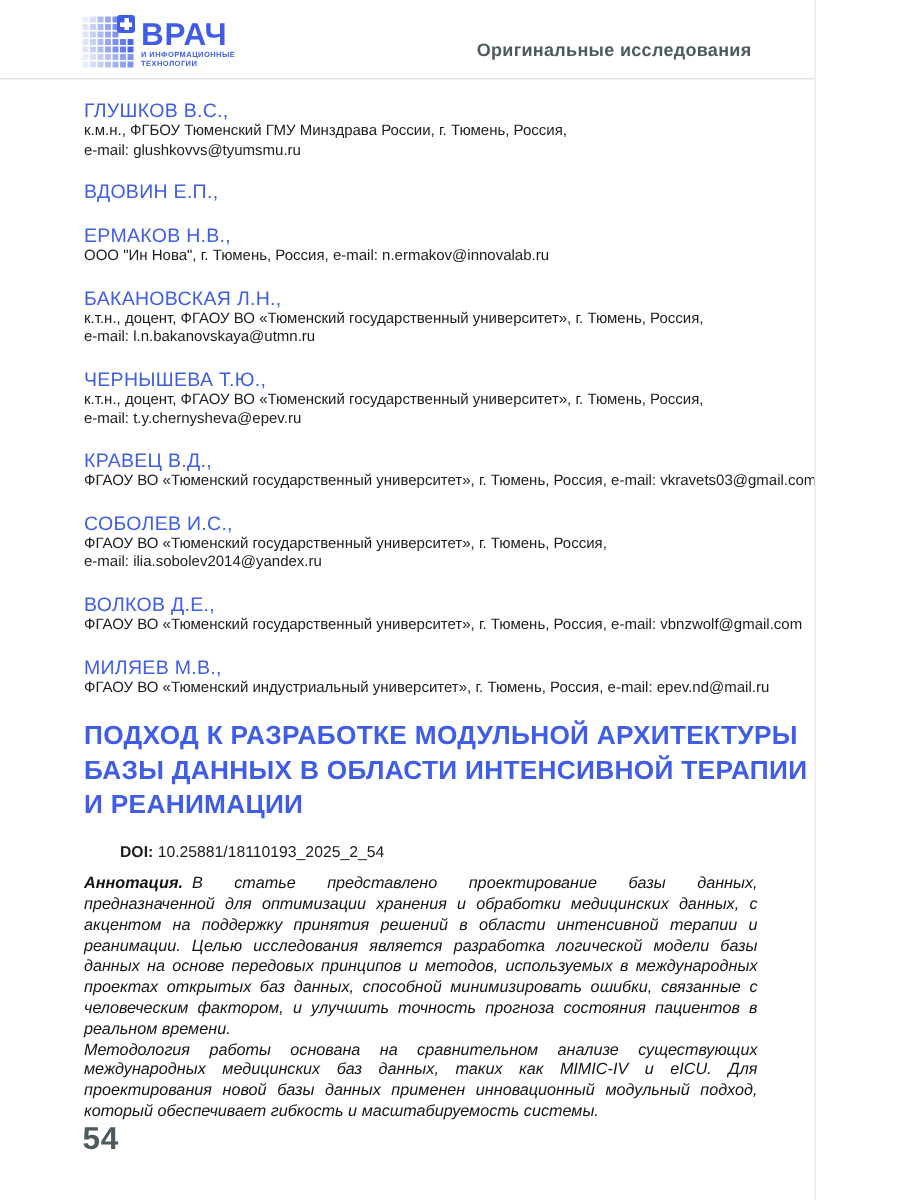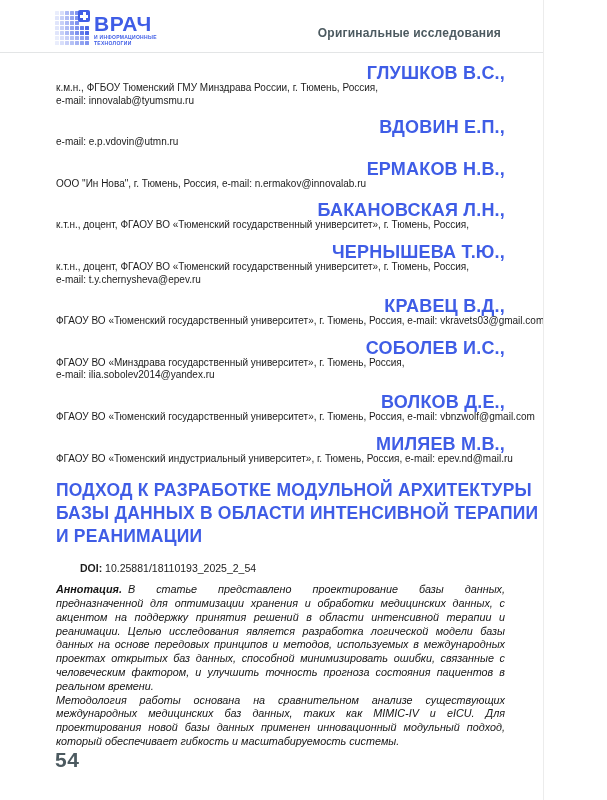--- a/index.html
+++ b/index.html
@@ -40,21 +40,21 @@
     color:var(--accent);font-weight:700;font-size:5px;line-height:5.6px;
     letter-spacing:0.3px;width:64px;margin-top:1px;text-transform:uppercase;
   }
   .section-label{
     color:var(--slate);font-size:12px;font-weight:700;letter-spacing:0.2px;margin-top:8px;
   }
   
   .content{padding:12px 38px 0 56px;}
   .author{margin-bottom:12px;}
   .author-name{
-    color:var(--accent);font-weight:700;font-size:18px;line-height:17px;letter-spacing:0.2px;text-align:right;
+    color:var(--accent);font-weight:400;font-size:13px;line-height:17px;letter-spacing:0.2px;
   }
   .affil-line{
     font-size:10px;line-height:12.6px;color:var(--text);white-space:nowrap;
   }
   .article-title{margin-top:14px;}
   .title-line{
     color:var(--accent);font-weight:700;font-size:17.5px;line-height:23px;
     letter-spacing:0.2px;white-space:nowrap;
   }
   .doi-line{margin-top:14px;font-size:10.5px;line-height:13px;}
@@ -136,52 +136,52 @@
       </div>
     </div>
     <div class="section-label">Оригинальные исследования</div>
   </div>
 
   <div class="content">
 
     <div class="author">
       <div class="author-name">ГЛУШКОВ В.С.,</div>
       <div class="affil-line">к.м.н., ФГБОУ Тюменский ГМУ Минздрава России, г. Тюмень, Россия,</div>
-      <div class="affil-line">e-mail: innovalab@tyumsmu.ru</div>
+      <div class="affil-line">e-mail: glushkovvs@tyumsmu.ru</div>
     </div>
 
     <div class="author">
       <div class="author-name">ВДОВИН Е.П.,</div>
-      <div class="affil-line">e-mail: e.p.vdovin@utmn.ru</div>
     </div>
 
     <div class="author">
       <div class="author-name">ЕРМАКОВ Н.В.,</div>
       <div class="affil-line">ООО "Ин Нова", г. Тюмень, Россия, e-mail: n.ermakov@innovalab.ru</div>
     </div>
 
     <div class="author">
       <div class="author-name">БАКАНОВСКАЯ Л.Н.,</div>
       <div class="affil-line">к.т.н., доцент, ФГАОУ ВО «Тюменский государственный университет», г. Тюмень, Россия,</div>
+      <div class="affil-line">e-mail: l.n.bakanovskaya@utmn.ru</div>
     </div>
 
     <div class="author">
       <div class="author-name">ЧЕРНЫШЕВА Т.Ю.,</div>
       <div class="affil-line">к.т.н., доцент, ФГАОУ ВО «Тюменский государственный университет», г. Тюмень, Россия,</div>
       <div class="affil-line">e-mail: t.y.chernysheva@epev.ru</div>
     </div>
 
     <div class="author">
       <div class="author-name">КРАВЕЦ В.Д.,</div>
       <div class="affil-line">ФГАОУ ВО «Тюменский государственный университет», г. Тюмень, Россия, e-mail: vkravets03@gmail.com</div>
     </div>
 
     <div class="author">
       <div class="author-name">СОБОЛЕВ И.С.,</div>
-      <div class="affil-line">ФГАОУ ВО «Минздрава государственный университет», г. Тюмень, Россия,</div>
+      <div class="affil-line">ФГАОУ ВО «Тюменский государственный университет», г. Тюмень, Россия,</div>
       <div class="affil-line">e-mail: ilia.sobolev2014@yandex.ru</div>
     </div>
 
     <div class="author">
       <div class="author-name">ВОЛКОВ Д.Е.,</div>
       <div class="affil-line">ФГАОУ ВО «Тюменский государственный университет», г. Тюмень, Россия, e-mail: vbnzwolf@gmail.com</div>
     </div>
 
     <div class="author">
       <div class="author-name">МИЛЯЕВ М.В.,</div>

